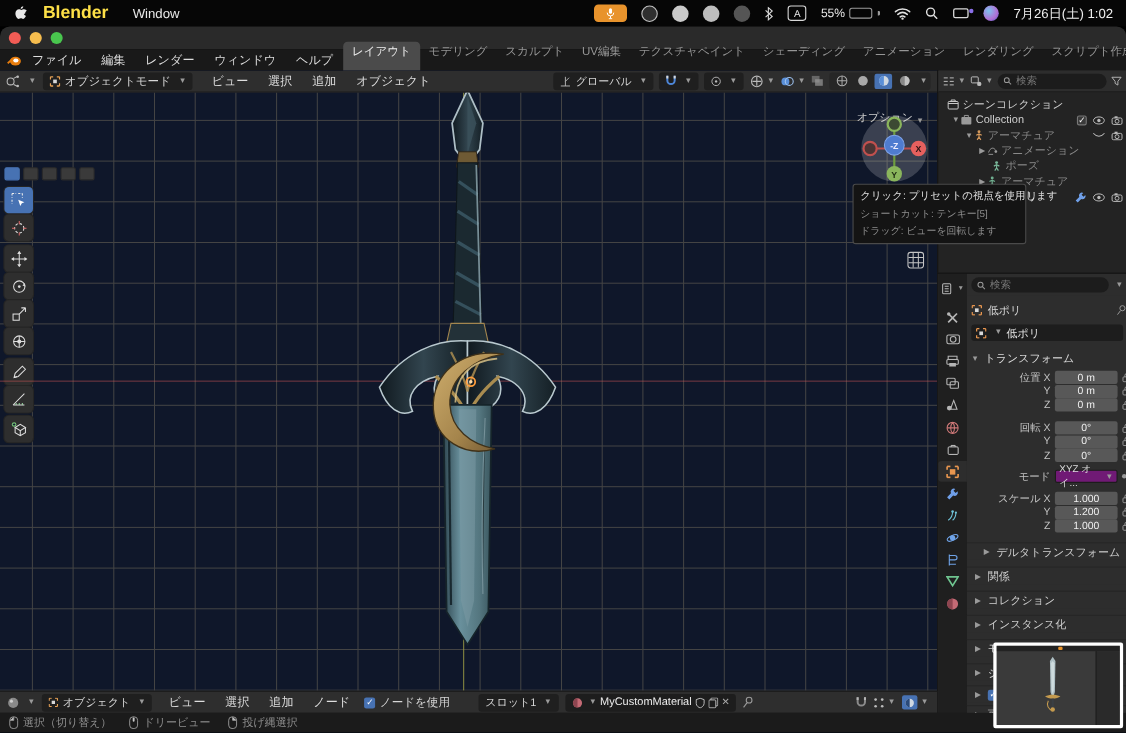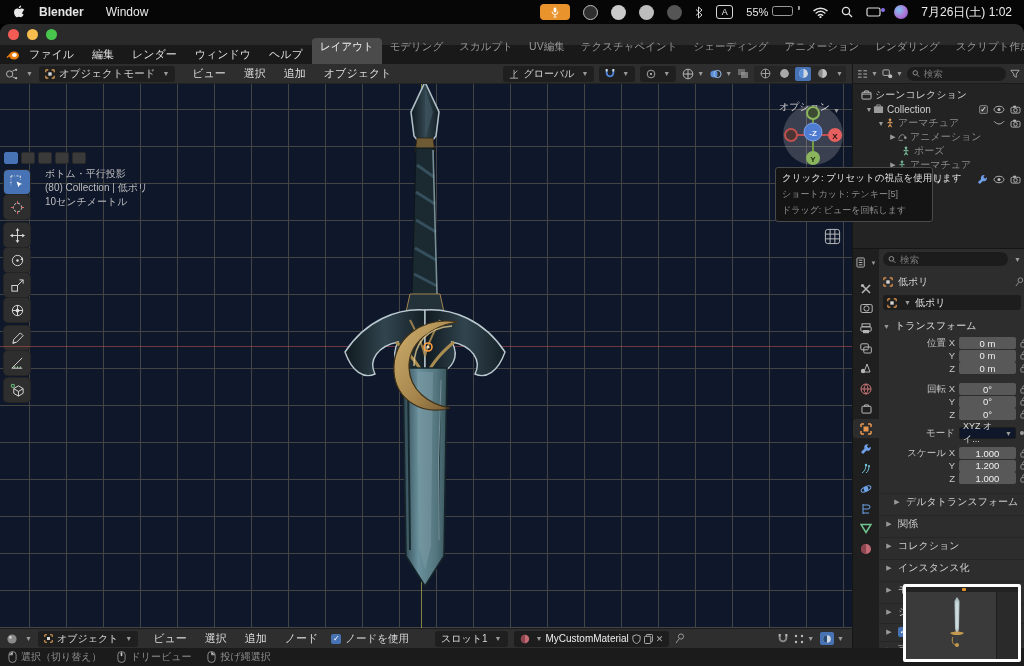--- a/index.html
+++ b/index.html
@@ -5,28 +5,28 @@
   *{box-sizing:border-box;margin:0;padding:0}
   html,body{width:1024px;height:666px;overflow:hidden}
   body{position:relative;background:#000;font-family:"Liberation Sans","DejaVu Sans",sans-serif;color:#d6d6d6;font-size:11px;-webkit-font-smoothing:antialiased}
   .abs{position:absolute}
   .chev{font-size:7px;color:#9a9a9a;margin-left:3px;line-height:1}
   .menu-item{padding:0 9px;font-size:11px;color:#dedede;white-space:nowrap}
   svg{display:block}
   
   #macbar{left:0;top:0;width:1024px;height:24px;background:#060606;display:flex;align-items:center;padding:0 12px;gap:2px}
   #macbar .left{display:flex;align-items:center;gap:4px}
-  #macbar .appname{font-weight:bold;font-size:12px;color:#e5e5e5;margin-left:10px}
+  #macbar .appname{font-weight:bold;font-size:16px;color:#fde047;margin-left:10px}
   #macbar .mitem{font-size:12px;color:#e8e8e8;margin-left:18px}
   #macbar .right{margin-left:auto;display:flex;align-items:center;gap:13px}
   .mic-pill{width:30px;height:16px;border-radius:4px;background:#e8932c;display:flex;align-items:center;justify-content:center}
   .status-circ{width:15px;height:15px;border-radius:50%;background:#2f2f2f;border:1.5px solid #bfbfbf}
   .status-fill{width:15px;height:15px;border-radius:50%;background:#c9c9c9}
   .kbd-a{width:17px;height:14px;border:1.5px solid #d8d8d8;border-radius:3px;color:#e8e8e8;font-size:9px;display:flex;align-items:center;justify-content:center}
-  .battery{display:flex;gap:4px}
+  .battery{display:flex;align-items:center;gap:4px}
   .batt-body{width:21px;height:10px;border:1px solid #9a9a9a;border-radius:2.5px;position:relative;padding:1px}
   .batt-fill{width:55%;height:100%;background:#f6ce47;border-radius:1px}
   .batt-tip{width:2px;height:4px;background:#9a9a9a;border-radius:0 1px 1px 0;margin-left:1px}
   #macbar .dt{font-size:12px;color:#eee;white-space:nowrap}
   
   #titlebar{left:0;top:24px;width:1024px;height:21px;background:#2a2a2a;border-radius:9px 9px 0 0;display:flex;align-items:center}
   .tl{width:11px;height:11px;border-radius:50%;margin-left:8px}
   #titlebar .title{position:absolute;left:0;right:0;text-align:center;font-size:11px;color:#c8c8c8}
   .moddot{display:inline-block;width:7px;height:7px;border-radius:50%;background:#cf8a45;margin-right:6px;vertical-align:middle}
   
@@ -80,21 +80,21 @@
   #props-header{position:absolute;left:26px;top:0;width:146px;height:20px;display:flex;align-items:center;padding:0 4px;gap:3px;background:#2d2d2d}
   .crumb{position:absolute;left:30px;top:26px;display:flex;align-items:center;gap:5px;font-size:10px;color:#d8d8d8}
   .name-field{position:absolute;left:30px;top:46px;width:138px;height:15px;display:flex;align-items:center;background:#1d1d1d;border-radius:3px;padding:0 4px;gap:4px;font-size:10px;color:#e2e2e2}
   .panel-title{position:absolute;left:30px;font-size:10px;color:#dcdcdc;display:flex;gap:5px;align-items:center}
   .tr-row{position:absolute;height:12px;display:flex;align-items:center}
   .tr-label{position:absolute;width:76px;text-align:right;font-size:9.5px;color:#c4c4c4}
   .tr-value{position:absolute;left:80px;width:57px;height:12px;background:#585858;border-radius:2px;color:#f0f0f0;font-size:9.5px;display:flex;align-items:center;justify-content:center}
   .tr-extra{position:absolute;left:141px;display:flex;gap:6px;align-items:center}
   .dot-btn{width:4px;height:4px;border-radius:50%;background:#9a9a9a}
   .cpanel{position:absolute;left:26px;width:146px;height:16px;display:flex;align-items:center;gap:5px;font-size:10px;color:#cfcfcf;background:#2d2d2d;border-top:1px solid #262626}
-  .mode-dd{position:absolute;left:80px;width:57px;height:12px;background:#0f172a;border:1px solid #1c1c1c;border-radius:2px;color:#dcdcdc;font-size:9px;display:flex;align-items:center;justify-content:flex-start;padding:0 3px}
+  .mode-dd{position:absolute;left:80px;width:57px;height:12px;background:#701a75;border:1px solid #1c1c1c;border-radius:2px;color:#dcdcdc;font-size:9px;display:flex;align-items:center;justify-content:flex-start;padding:0 3px}
   .cb{width:10px;height:10px;background:#4772b3;border-radius:2px;color:#fff;font-size:8px;display:flex;align-items:center;justify-content:center}
   
   #shaderbar{left:0;top:628px;width:852px;height:20px;background:#2e2e2e;border-top:1px solid #1c1c1c;display:flex;align-items:center;z-index:5}
   
   #statusbar{left:0;top:648px;width:1024px;height:18px;background:#1b1b1b;display:flex;align-items:center;padding:0 8px;gap:16px;color:#8f8f8f;font-size:10px}
   .hint{display:flex;align-items:center;gap:4px;white-space:nowrap}
   
   #pip{left:903px;top:584px;width:118px;height:78px;background:#3a3a3a;border:3px solid #fff;border-radius:2px;z-index:60;overflow:hidden}
 </style>
 </head>
@@ -344,25 +344,20 @@
     </div>
   <div class="tool-btn" style="top:314px">
       <svg width="15" height="15" viewBox="0 0 16 16">
         <path d="M4 6l5-3 5 3-5 3z" stroke="#ddd" fill="none"></path>
         <path d="M4 6v5l5 3 5-3V6M9 9v5" stroke="#ddd" fill="none"></path>
         <circle cx="3" cy="3" r="2.2" fill="#7ac77a"></circle>
         <path d="M3 1.8v2.4M1.8 3h2.4" stroke="#123"></path>
       </svg>
     </div>
 
-  <div id="vp-info" class="abs">
-    <div>ボトム・平行投影</div>
-    <div>(80) Collection | 低ポリ</div>
-    <div>10センチメートル</div>
-  </div>
 
   <div id="options-btn" class="abs">
       <span>オプション</span>
       <span class="chev">▼</span>
     </div>
 
   <div id="gizmo" class="abs">
     <svg width="64" height="64" viewBox="0 0 64 64">
       <circle cx="32" cy="31" r="30" fill="rgba(255,255,255,0.18)"></circle>
       <path d="M10 31h44" stroke="#c0504e" stroke-width="2"></path>

